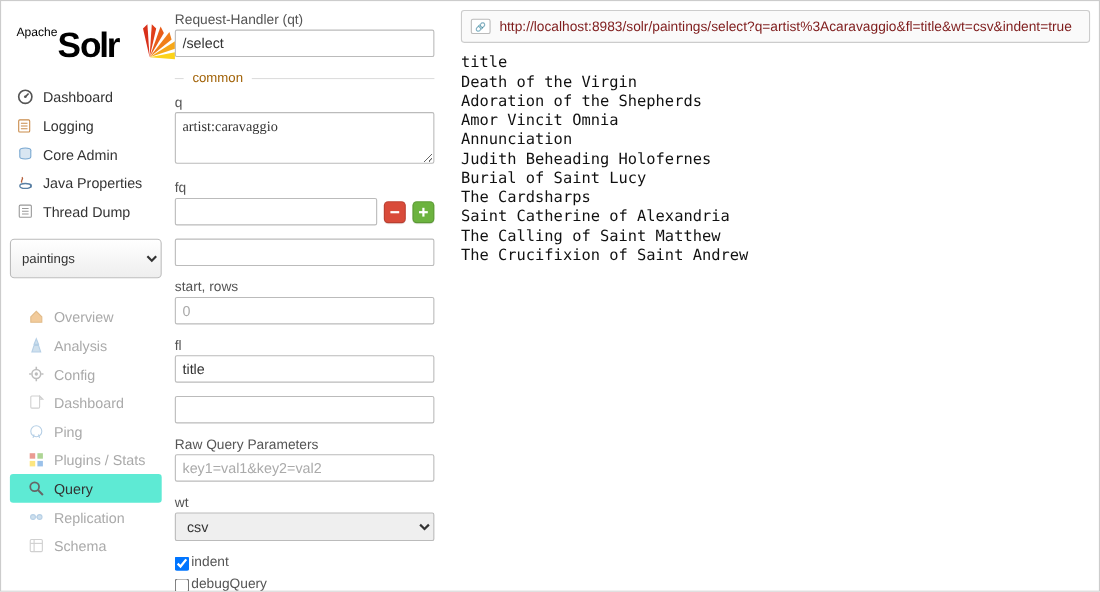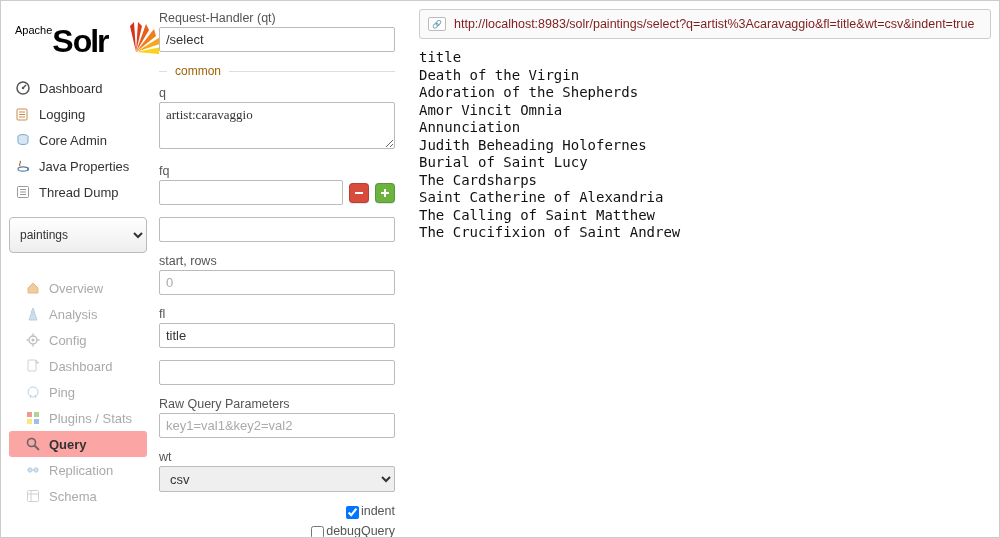--- a/index.html
+++ b/index.html
@@ -86,23 +86,22 @@
   }
   .core-list {
     margin-top: 18px;
   }
   .core-item {
     padding-left: 16px;
     color: #aaa;
   }
   .core-item .core-icon svg { opacity: 0.55; }
   .core-item.active {
-    background: #fca5a5;
+    background: #5eead4;
     color: #333;
-    font-weight: bold;
   }
   .core-item.active .core-icon svg { opacity: 1; }
 
   
   .form-panel {
     flex: none;
     width: 260px;
     padding: 10px 16px 10px 8px;
     overflow-y: auto;
   }
@@ -172,21 +171,20 @@
     cursor: pointer;
     box-shadow: inset 0 0 0 1px rgba(0,0,0,0.15), 0 1px 0 rgba(0,0,0,0.1);
   }
   .pm-minus { background: #d94b3a; }
   .pm-plus  { background: #6cb33f; }
   .check-row {
     display: flex;
     align-items: center;
     gap: 2px;
     margin-bottom: 4px;
-    justify-content: flex-end;
   }
   .check-row input[type=checkbox] { margin: 0; }
   input::placeholder, textarea::placeholder { color: #aaa; }
 
   
   .results-panel {
     flex: 1;
     padding: 8px 8px 8px 8px;
     display: flex;
     flex-direction: column;

